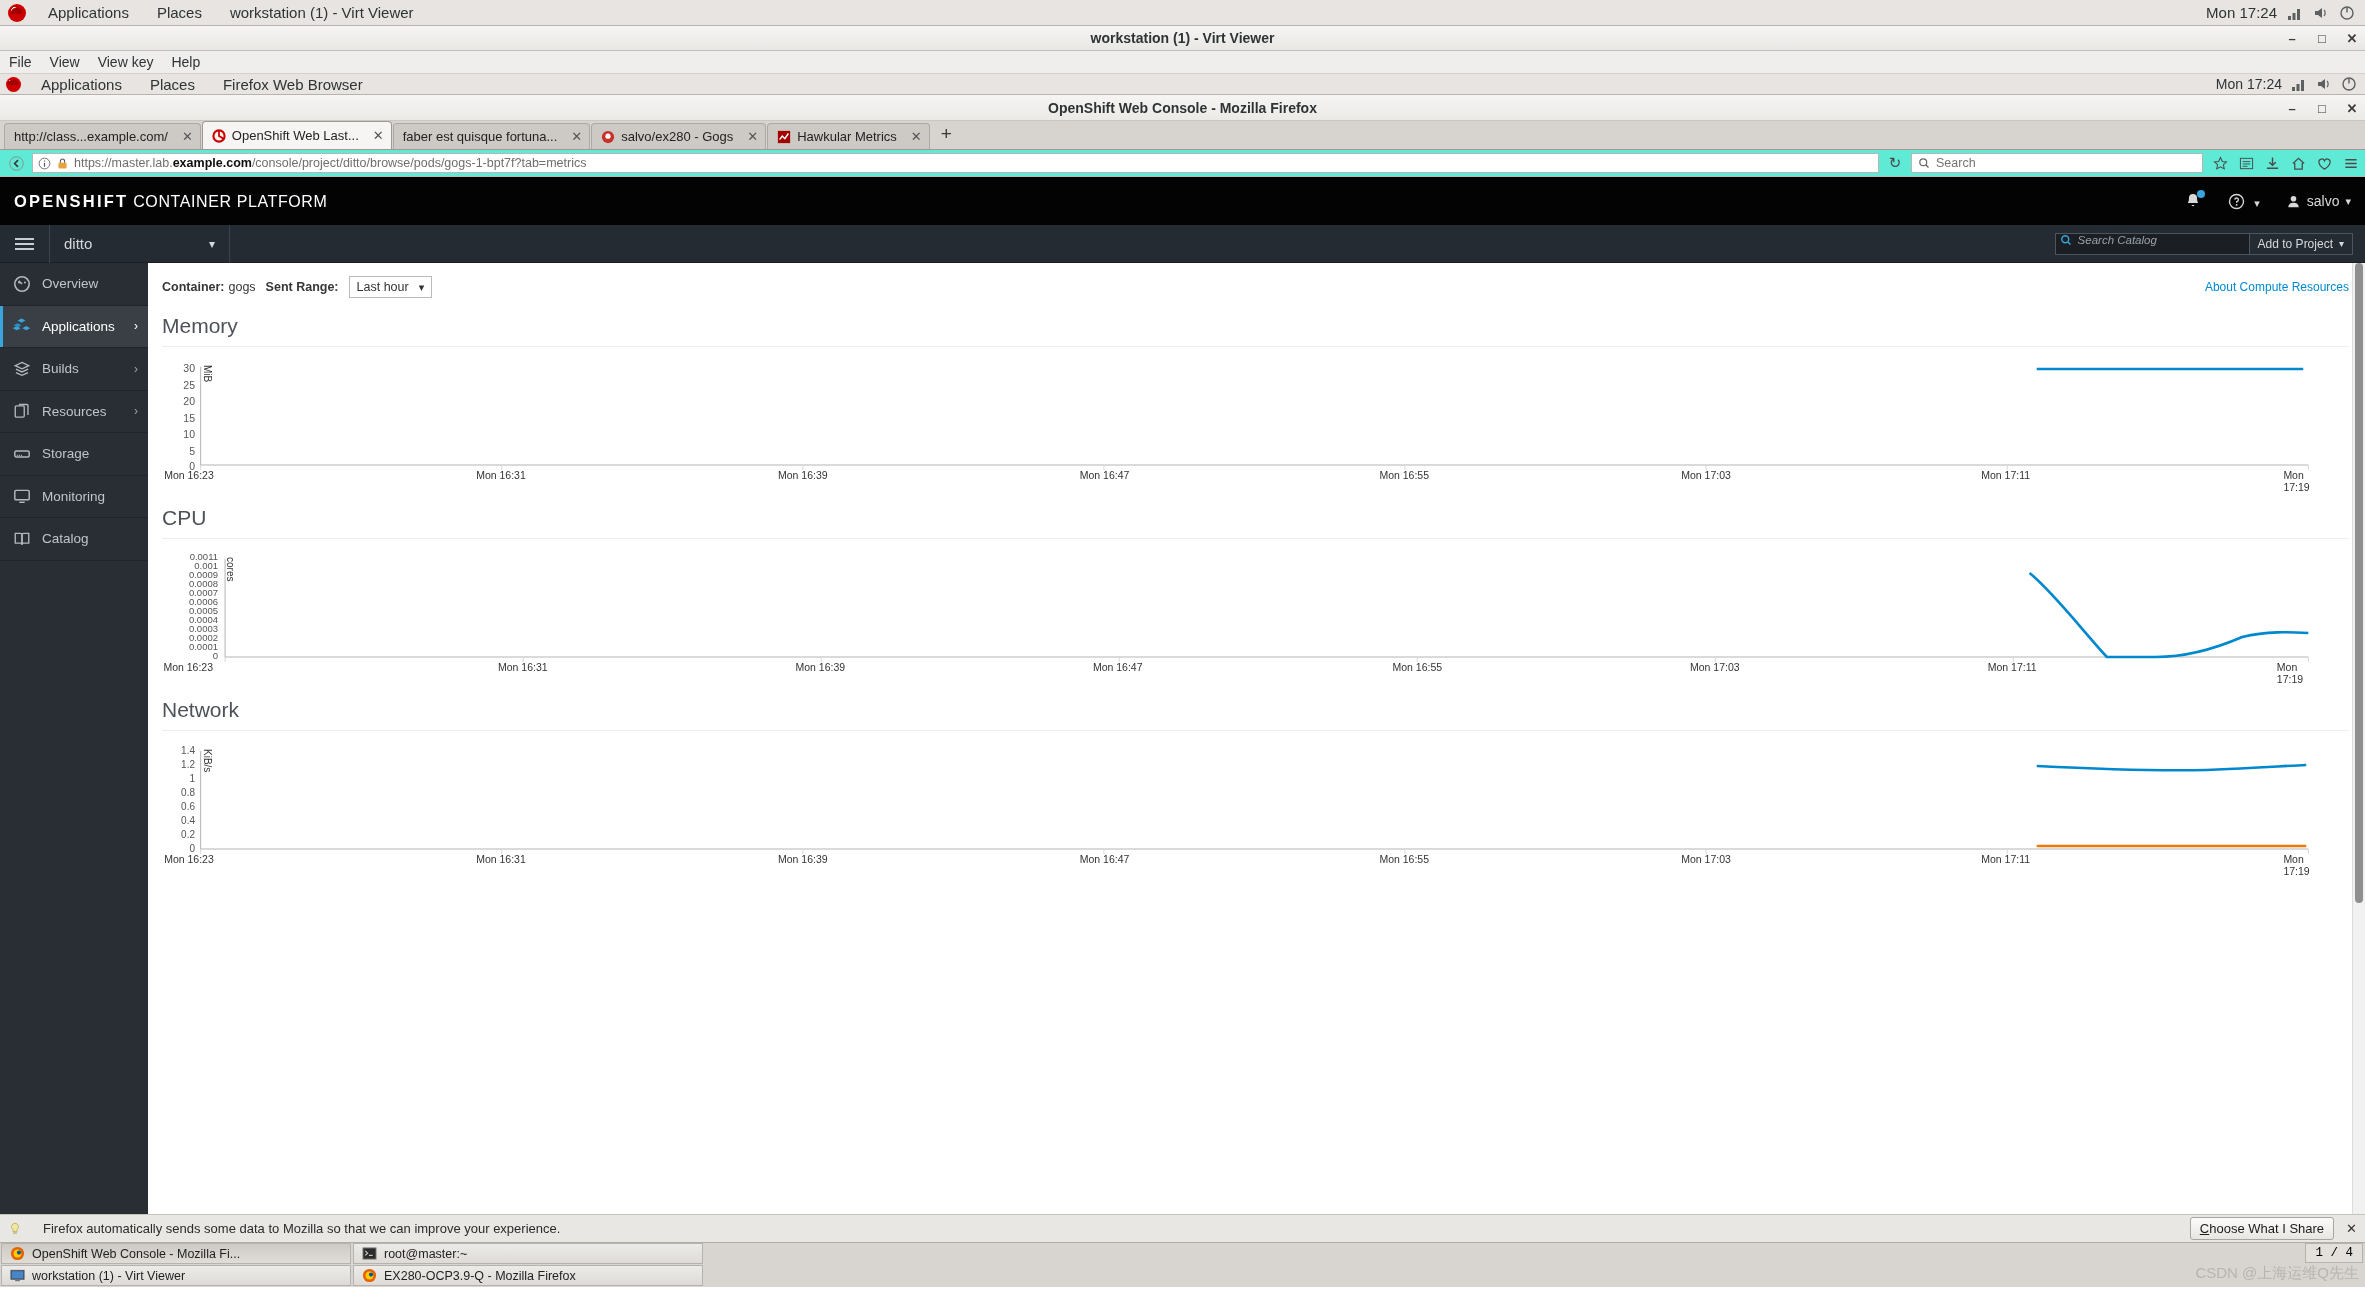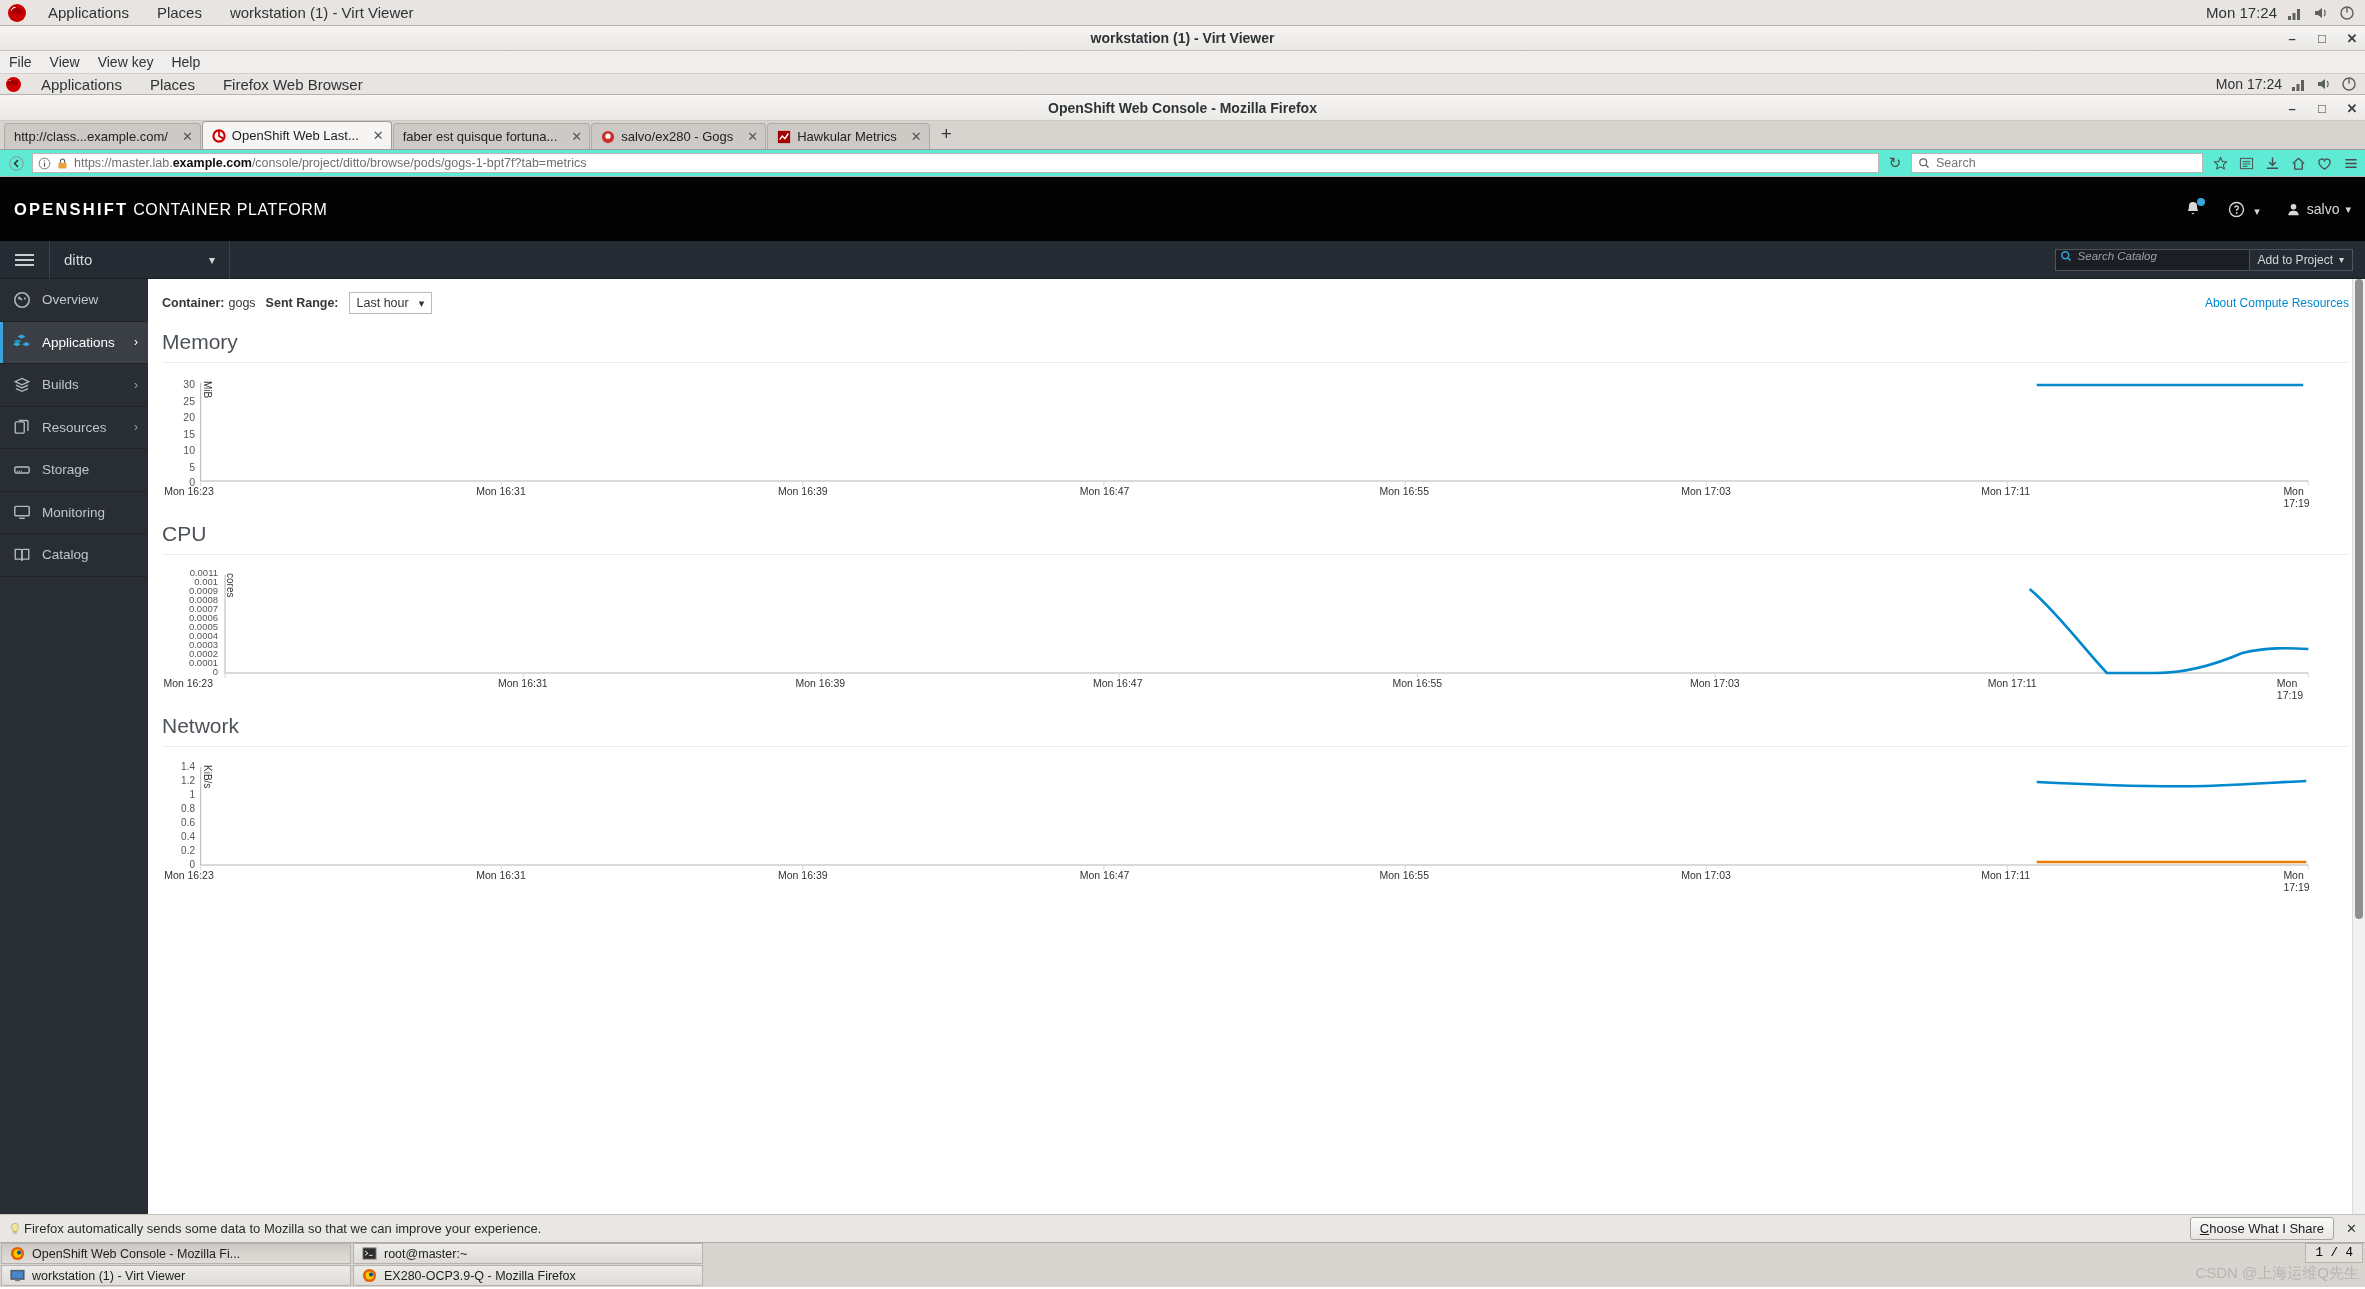--- a/index.html
+++ b/index.html
@@ -95,21 +95,21 @@
   .urlbar .urltext .scheme { color:#6e6e6e; }
   .searchbar {
     width: 292px; height: 20px; background:#fff; border:1px solid #b9b5b1;
     display:flex; align-items:center; gap:6px; padding: 0 6px; font-size: 12.5px; color:#737373;
   }
   .ff-nav-icons { display:flex; align-items:center; gap: 11px; padding-left: 4px; color:#4b4b4b; }
 
   
   .osc { position: relative; background:#fff; height: 1037px; overflow: hidden; }
   .os-header {
-    height: 64px; background: #030303; display:flex; align-items:center;
+    height: 48px; background: #030303; display:flex; align-items:center;
     padding: 0 14px; color:#fff;gap:16px;
   }
   .os-logo { font-size: 16.5px; letter-spacing: .4px; }
   .os-logo b { font-weight: bold; letter-spacing: 2.2px; }
   .os-logo span.cp { font-weight: 300; letter-spacing: .6px; font-size: 16px; }
   .os-header-right { margin-left:auto; display:flex; align-items:center; gap: 26px; font-size: 14px; color:#d8d8d8; }
   .bell { position: relative; width:18px; height:18px; }
   .badge-dot { position:absolute; right:-3px; top:-2px; width:8px; height:8px; border-radius:50%; background:#39a5dc; }
   .userchip { display:flex; align-items:center; gap:6px; }
 
@@ -172,21 +172,21 @@
 
   .scrollbar {
     position: absolute; right: 0; top: 0; width: 13px; bottom: 0; background: #f1f1f1;
     border-left: 1px solid #dcdcdc;
   }
   .scroll-thumb { position:absolute; left:2px; right:2px; top: 0px; height: 640px; background:#8f8f8f; border-radius: 5px; }
 
   
   .ff-notify {
     height: 28px; background: #e9e7e4; border-top: 1px solid #c6c2be;
-    display:flex; align-items:center; gap: 2px; padding: 0 8px; font-size: 13px; color:#2b2b2b;
+    display:flex; align-items:center; gap: 21px; padding: 0 8px; font-size: 13px; color:#2b2b2b;
   }
   .ff-notify .nright { margin-left:auto; display:flex; align-items:center; gap: 12px; }
   .share-btn {
     border:1px solid #a9a5a1; background: linear-gradient(#fbfbfa,#e8e6e3);
     padding: 3px 9px; font-size: 13px; border-radius: 3px; color:#1c1c1c;
   }
   .share-btn u { text-decoration: underline; }
 
   .taskbar { height: 45px; background: #d8d4d0; border-top: 1px solid #b0aca8; display:flex; }
   .tb-col { display:flex; flex-direction: column; }

